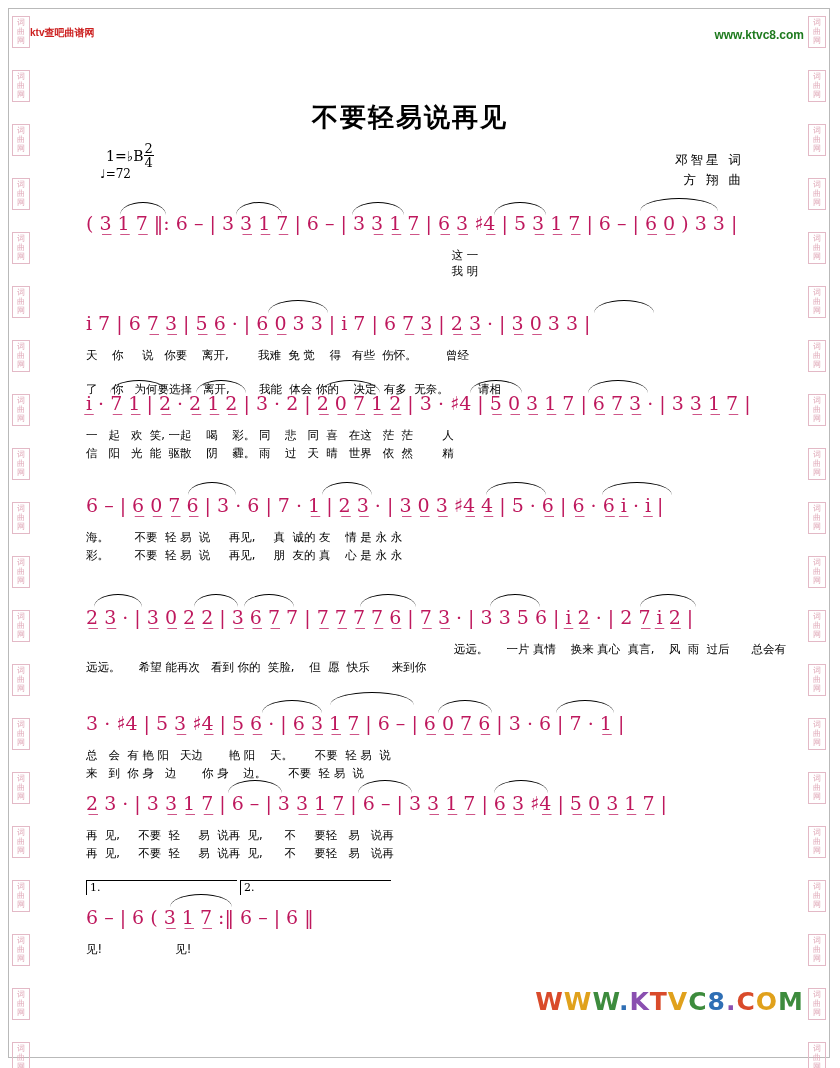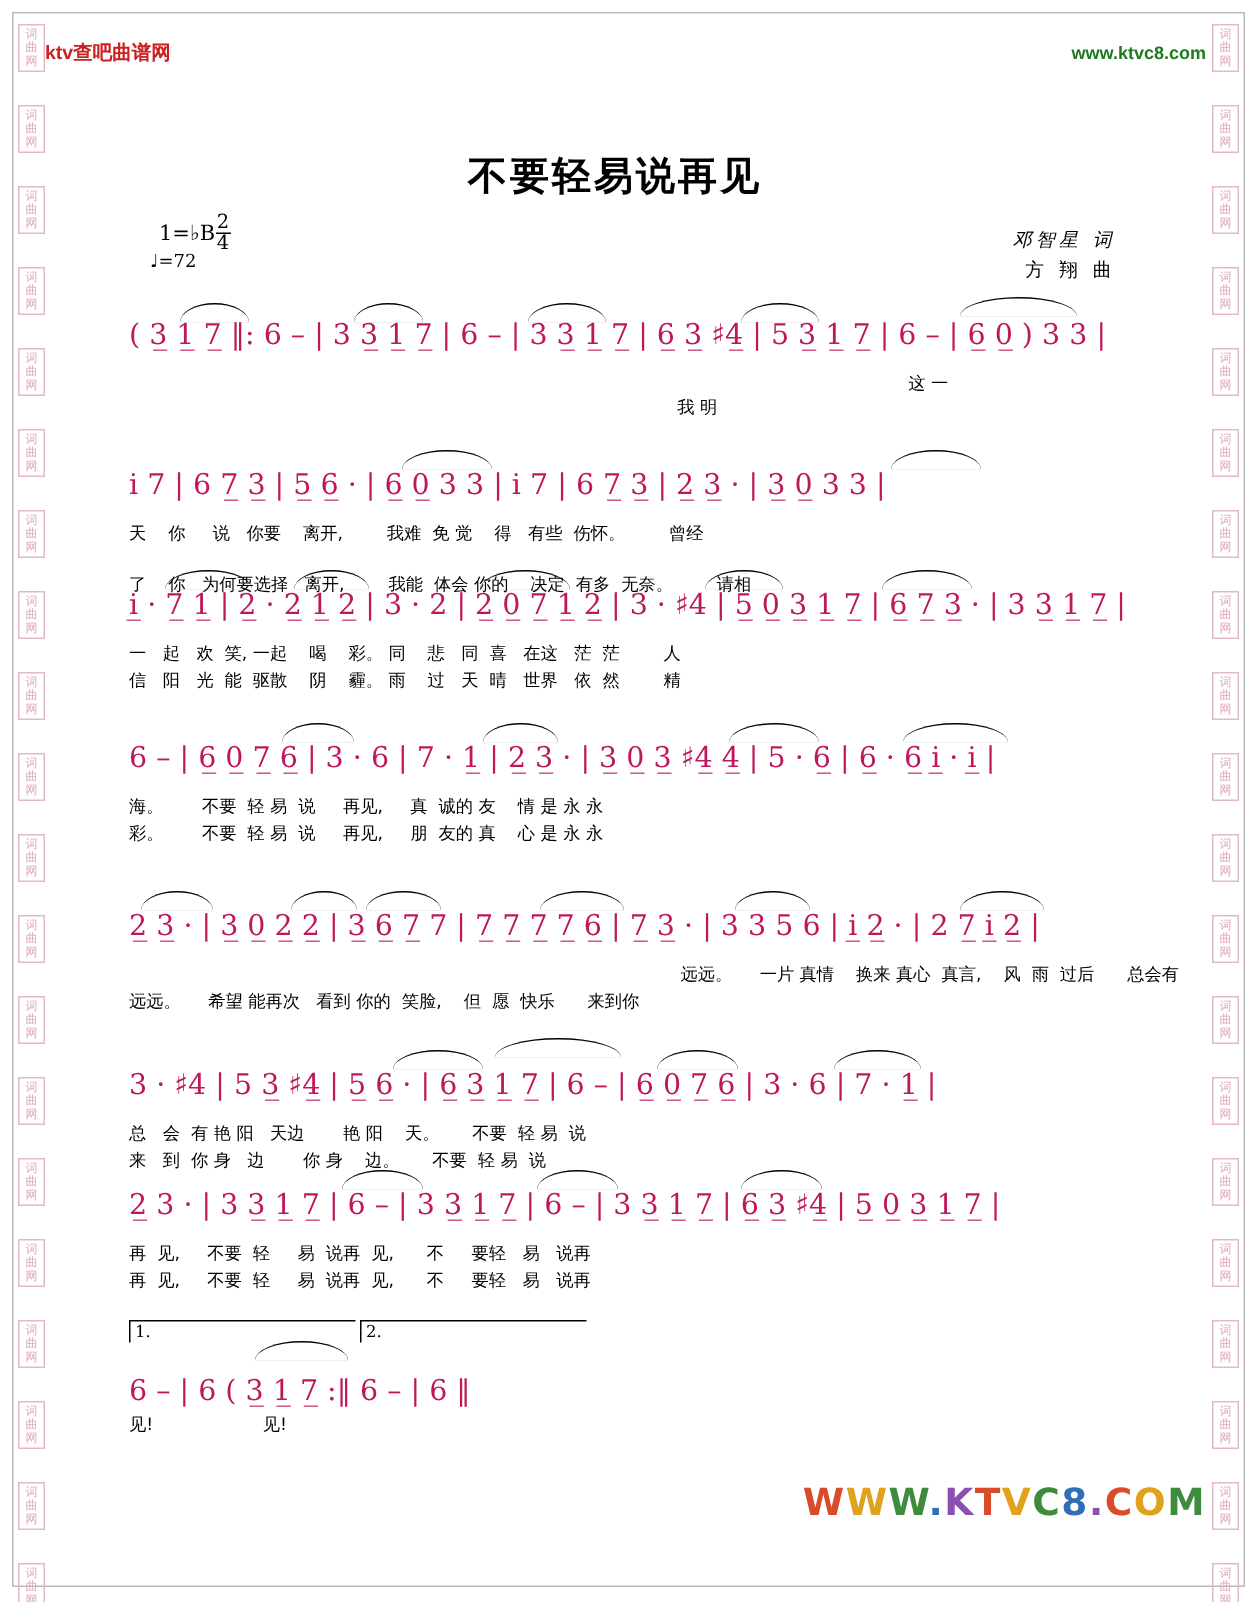--- a/index.html
+++ b/index.html
@@ -50,21 +50,21 @@
     font-size: 8px;
     line-height: 9px;
     text-align: center;
     padding: 1px 0 2px 0;
     box-sizing: border-box;
     font-family: "Liberation Sans", sans-serif;
   }
   .hdr-left {
     position: absolute;
     left: 30px; top: 26px;
-    font-size: 13px;
+    font-size: 10px;
     font-weight: bold;
     color: #cc1f1f;
     letter-spacing: 0px;
     text-align: center;
   }
   .hdr-right {
     position: absolute;
     right: 36px; top: 28px;
     font-size: 12px;
     font-weight: bold;
@@ -108,21 +108,21 @@
     color: #000;
   }
   .credit {
     position: absolute;
     right: 96px;
     font-size: 12.5px;
     font-family: "DejaVu Sans", sans-serif;
     color: #000;
     letter-spacing: 3px;
   }
-  .credit.c1 { top: 152px; font-style: italic; }
+  .credit.c1 { top: 152px; }
   .credit.c2 { top: 172px; }
 
   
   .score {
     position: absolute;
     left: 0; top: 0;
     width: 840px;
     height: 1068px;
   }
   .sysrow {
@@ -259,21 +259,21 @@
 
   <div class="score">
 
     <div class="sysrow" style="top:198px;">
       <div class="slur" style="left:120px; top:4px; width:46px;"></div>
       <div class="slur" style="left:236px; top:4px; width:46px;"></div>
       <div class="slur" style="left:352px; top:4px; width:52px;"></div>
       <div class="slur" style="left:494px; top:4px; width:52px;"></div>
       <div class="slur" style="left:640px; top:0px; width:78px;"></div>
       <div class="notes" style="top:14px;">( 3̲ 1̲ 7̲ ‖: 6  –   | 3  3̲ 1̲ 7̲ | 6  –   | 3  3̲ 1̲ 7̲ | 6̲ 3̲  ♯4̲ | 5  3̲ 1̲ 7̲ | 6  –   | 6̲ 0̲ ) 3 3 |</div>
-      <div class="lyr" style="top:50px;text-align:center;">                                                                                                    这 一</div>
+      <div class="lyr" style="top:50px;">                                                                                                    这 一</div>
       <div class="lyr" style="top:66px;">                                                                                                    我 明</div>
     </div>
 
     <div class="sysrow" style="top:300px;">
       <div class="slur" style="left:268px; top:0px; width:60px;"></div>
       <div class="slur" style="left:594px; top:0px; width:60px;"></div>
       <div class="notes" style="top:12px;">i    7   | 6   7̲ 3̲ | 5̲ 6̲ ·   | 6̲ 0̲  3 3 | i    7  | 6   7̲ 3̲ | 2̲ 3̲ ·   | 3̲ 0̲  3 3 |</div>
       <div class="lyr" style="top:48px;">天    你     说   你要    离开,        我难  免 觉    得   有些  伤怀。        曾经</div>
       <div class="lyr" style="top:82px;">了    你   为何要选择   离开,        我能  体会 你的    决定  有多  无奈。        请相</div>
     </div>
@@ -331,21 +331,21 @@
     </div>
 
     <div class="sysrow" style="top:880px;">
       <div class="repeat-bracket" style="left:86px; top:0px; width:150px;">
         <span>1.</span>
       </div>
       <div class="repeat-bracket" style="left:240px; top:0px; width:150px;">
         <span>2.</span>
       </div>
       <div class="slur" style="left:170px; top:14px; width:62px;"></div>
-      <div class="notes" style="top:26px;margin-top:10px;">6  –  | 6  ( 3̲ 1̲ 7̲ :‖ 6  –   | 6   ‖</div>
+      <div class="notes" style="top:26px;">6  –  | 6  ( 3̲ 1̲ 7̲ :‖ 6  –   | 6   ‖</div>
       <div class="lyr" style="top:62px;">见!                    见!</div>
     </div>
 
   </div>
 
   <div class="footer-wm">
     <span>W</span><span>W</span><span>W</span><span>.</span><span>K</span><span>T</span><span>V</span><span>C</span><span>8</span><span>.</span><span>C</span><span>O</span><span>M</span>
   </div>
 </div>
 

